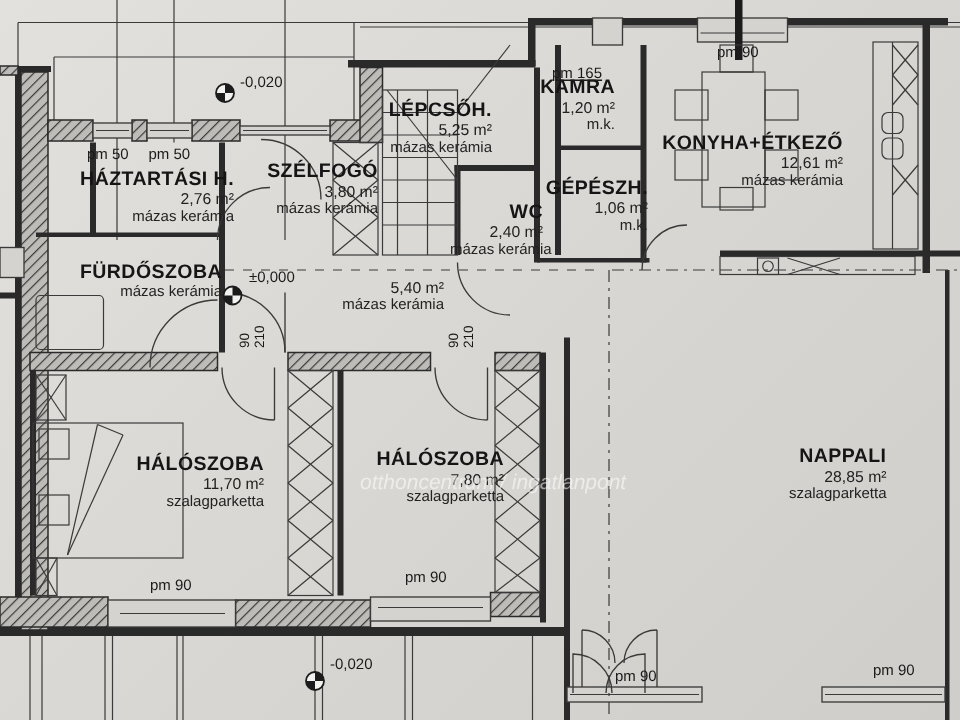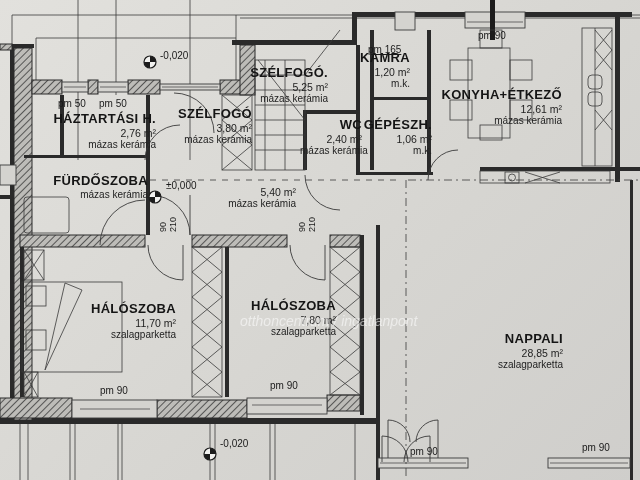--- a/index.html
+++ b/index.html
@@ -254,35 +254,35 @@
     <span class="room-name">HÁZTARTÁSI H.</span>
     <span class="room-area">2,76 m²</span>
     <span class="room-floor">mázas kerámia</span>
   </div>
   <div class="lbl" style="left:160px;top:107px;width:92px;">
     <span class="room-name">SZÉLFOGÓ</span>
     <span class="room-area">3,80 m²</span>
     <span class="room-floor">mázas kerámia</span>
   </div>
   <div class="lbl" style="left:238px;top:66px;width:90px;">
-    <span class="room-name">SZÉLFOGÓ.</span>
+    <span class="room-name">LÉPCSŐH.</span>
     <span class="room-area">5,25 m²</span>
     <span class="room-floor">mázas kerámia</span>
   </div>
   <div class="lbl" style="left:360px;top:51px;width:50px;">
     <span class="room-name">KAMRA</span>
     <span class="room-area">1,20 m²</span>
     <span class="room-floor">m.k.</span>
   </div>
   <div class="lbl" style="left:432px;top:88px;width:130px;">
     <span class="room-name">KONYHA+ÉTKEZŐ</span>
     <span class="room-area">12,61 m²</span>
     <span class="room-floor">mázas kerámia</span>
   </div>
-  <div class="lbl" style="left:300px;top:118px;width:62px;">
+  <div class="lbl" style="left:300px;top:134px;width:62px;">
     <span class="room-name">WC</span>
     <span class="room-area">2,40 m²</span>
     <span class="room-floor">mázas kerámia</span>
   </div>
   <div class="lbl" style="left:360px;top:118px;width:72px;">
     <span class="room-name">GÉPÉSZH.</span>
     <span class="room-area">1,06 m²</span>
     <span class="room-floor">m.k.</span>
   </div>
   <div class="lbl" style="left:40px;top:174px;width:108px;">
@@ -296,21 +296,21 @@
   <div class="lbl" style="left:76px;top:302px;width:100px;">
     <span class="room-name">HÁLÓSZOBA</span>
     <span class="room-area">11,70 m²</span>
     <span class="room-floor">szalagparketta</span>
   </div>
   <div class="lbl" style="left:246px;top:299px;width:90px;">
     <span class="room-name">HÁLÓSZOBA</span>
     <span class="room-area">7,80 m²</span>
     <span class="room-floor">szalagparketta</span>
   </div>
-  <div class="lbl" style="left:463px;top:297px;width:100px;margin-top:35px;">
+  <div class="lbl" style="left:491px;top:297px;width:100px;">
     <span class="room-name">NAPPALI</span>
     <span class="room-area">28,85 m²</span>
     <span class="room-floor">szalagparketta</span>
   </div>
 
   <span class="sm" style="left:58px;top:98px;">pm 50</span>
   <span class="sm" style="left:99px;top:98px;">pm 50</span>
   <span class="sm" style="left:368px;top:44px;text-decoration:underline;">pm 165</span>
   <span class="sm" style="left:100px;top:385px;">pm 90</span>
   <span class="sm" style="left:270px;top:380px;">pm 90</span>

